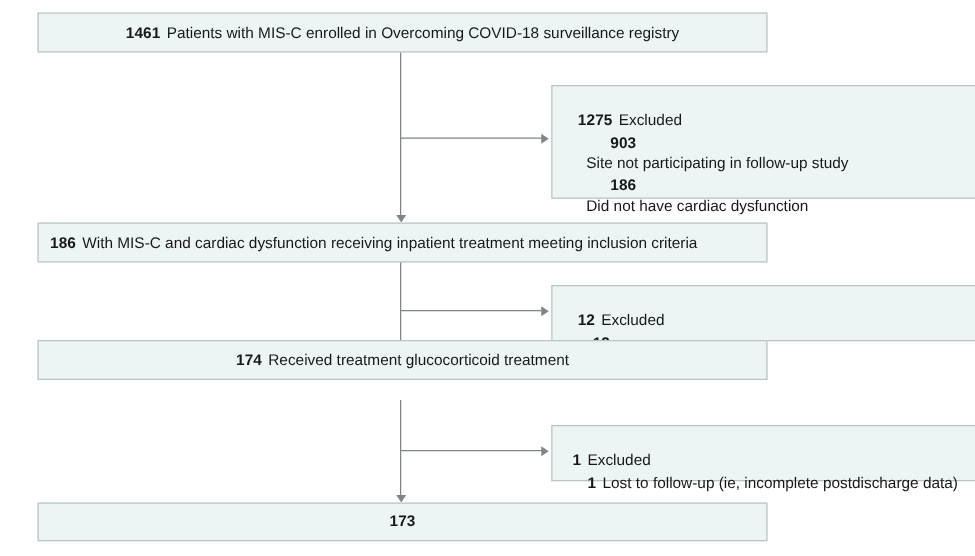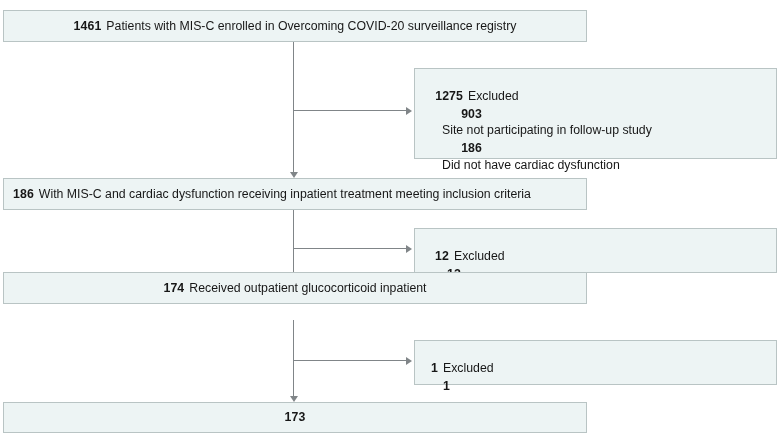--- a/index.html
+++ b/index.html
@@ -12,20 +12,21 @@
     width: 780px;
     height: 445px;
     font-family: "Liberation Sans", sans-serif;
     color: #1a1a1a;
     overflow: hidden;
   }
   #flow-root {
     position: relative;
     width: 664px;
     height: 445px;
+    margin-left: 27px;
   }
 
   
   .node {
     position: absolute;
     box-sizing: border-box;
     background: #edf4f4;
     border: 1px solid #b9c4c4;
     font-size: 12.3px;
     line-height: 1.36;
@@ -114,21 +115,21 @@
   }
 </style>
 </head>
 <body>
 
 <div id="flow-root">
 
   <div class="node main" style="top:10px; height:32px;">
     <span class="inline-line">
       <span class="n">1461</span>
-      <span class="t">Patients with MIS-C enrolled in Overcoming COVID-20 surveillance registry</span>
+      <span class="t">Patients with MIS-C enrolled in Overcoming COVID-18 surveillance registry</span>
     </span>
   </div>
 
   <div class="conn v" style="left:293px; top:42px; height:130px;"></div>
   <div class="arrow-down" style="left:289.5px; top:172px;"></div>
 
   <div class="conn h" style="left:293px; top:110px; width:115px;"></div>
   <div class="arrow-right" style="left:406px; top:106.5px;"></div>
 
   <div class="node side" style="top:68px; height:91px;">
@@ -168,37 +169,38 @@
       <span class="txt">Excluded</span>
     </div>
     <div class="row indent-2">
       <span class="num w-md">12</span>
     </div>
   </div>
 
   <div class="node main" style="top:272px; height:32px;">
     <span class="inline-line">
       <span class="n">174</span>
-      <span class="t">Received outpatient glucocorticoid inpatient</span>
+      <span class="t">Received treatment glucocorticoid treatment</span>
     </span>
   </div>
 
   <div class="conn v" style="left:293px; top:320px; height:76px;"></div>
   <div class="arrow-down" style="left:289.5px; top:396px;"></div>
 
   <div class="conn h" style="left:293px; top:360px; width:115px;"></div>
   <div class="arrow-right" style="left:406px; top:356.5px;"></div>
 
   <div class="node side" style="top:340px; height:45px;">
     <div class="row">
       <span class="num w-sm">1</span>
       <span class="txt">Excluded</span>
     </div>
     <div class="row indent-2">
       <span class="num w-sm">1</span>
+      <span class="txt">Lost to follow-up (ie, incomplete postdischarge data)</span>
     </div>
   </div>
 
   <div class="node main" style="top:402px; height:31px;">
     <span class="inline-line">
       <span class="n">173</span>
     </span>
   </div>
 
 </div>

